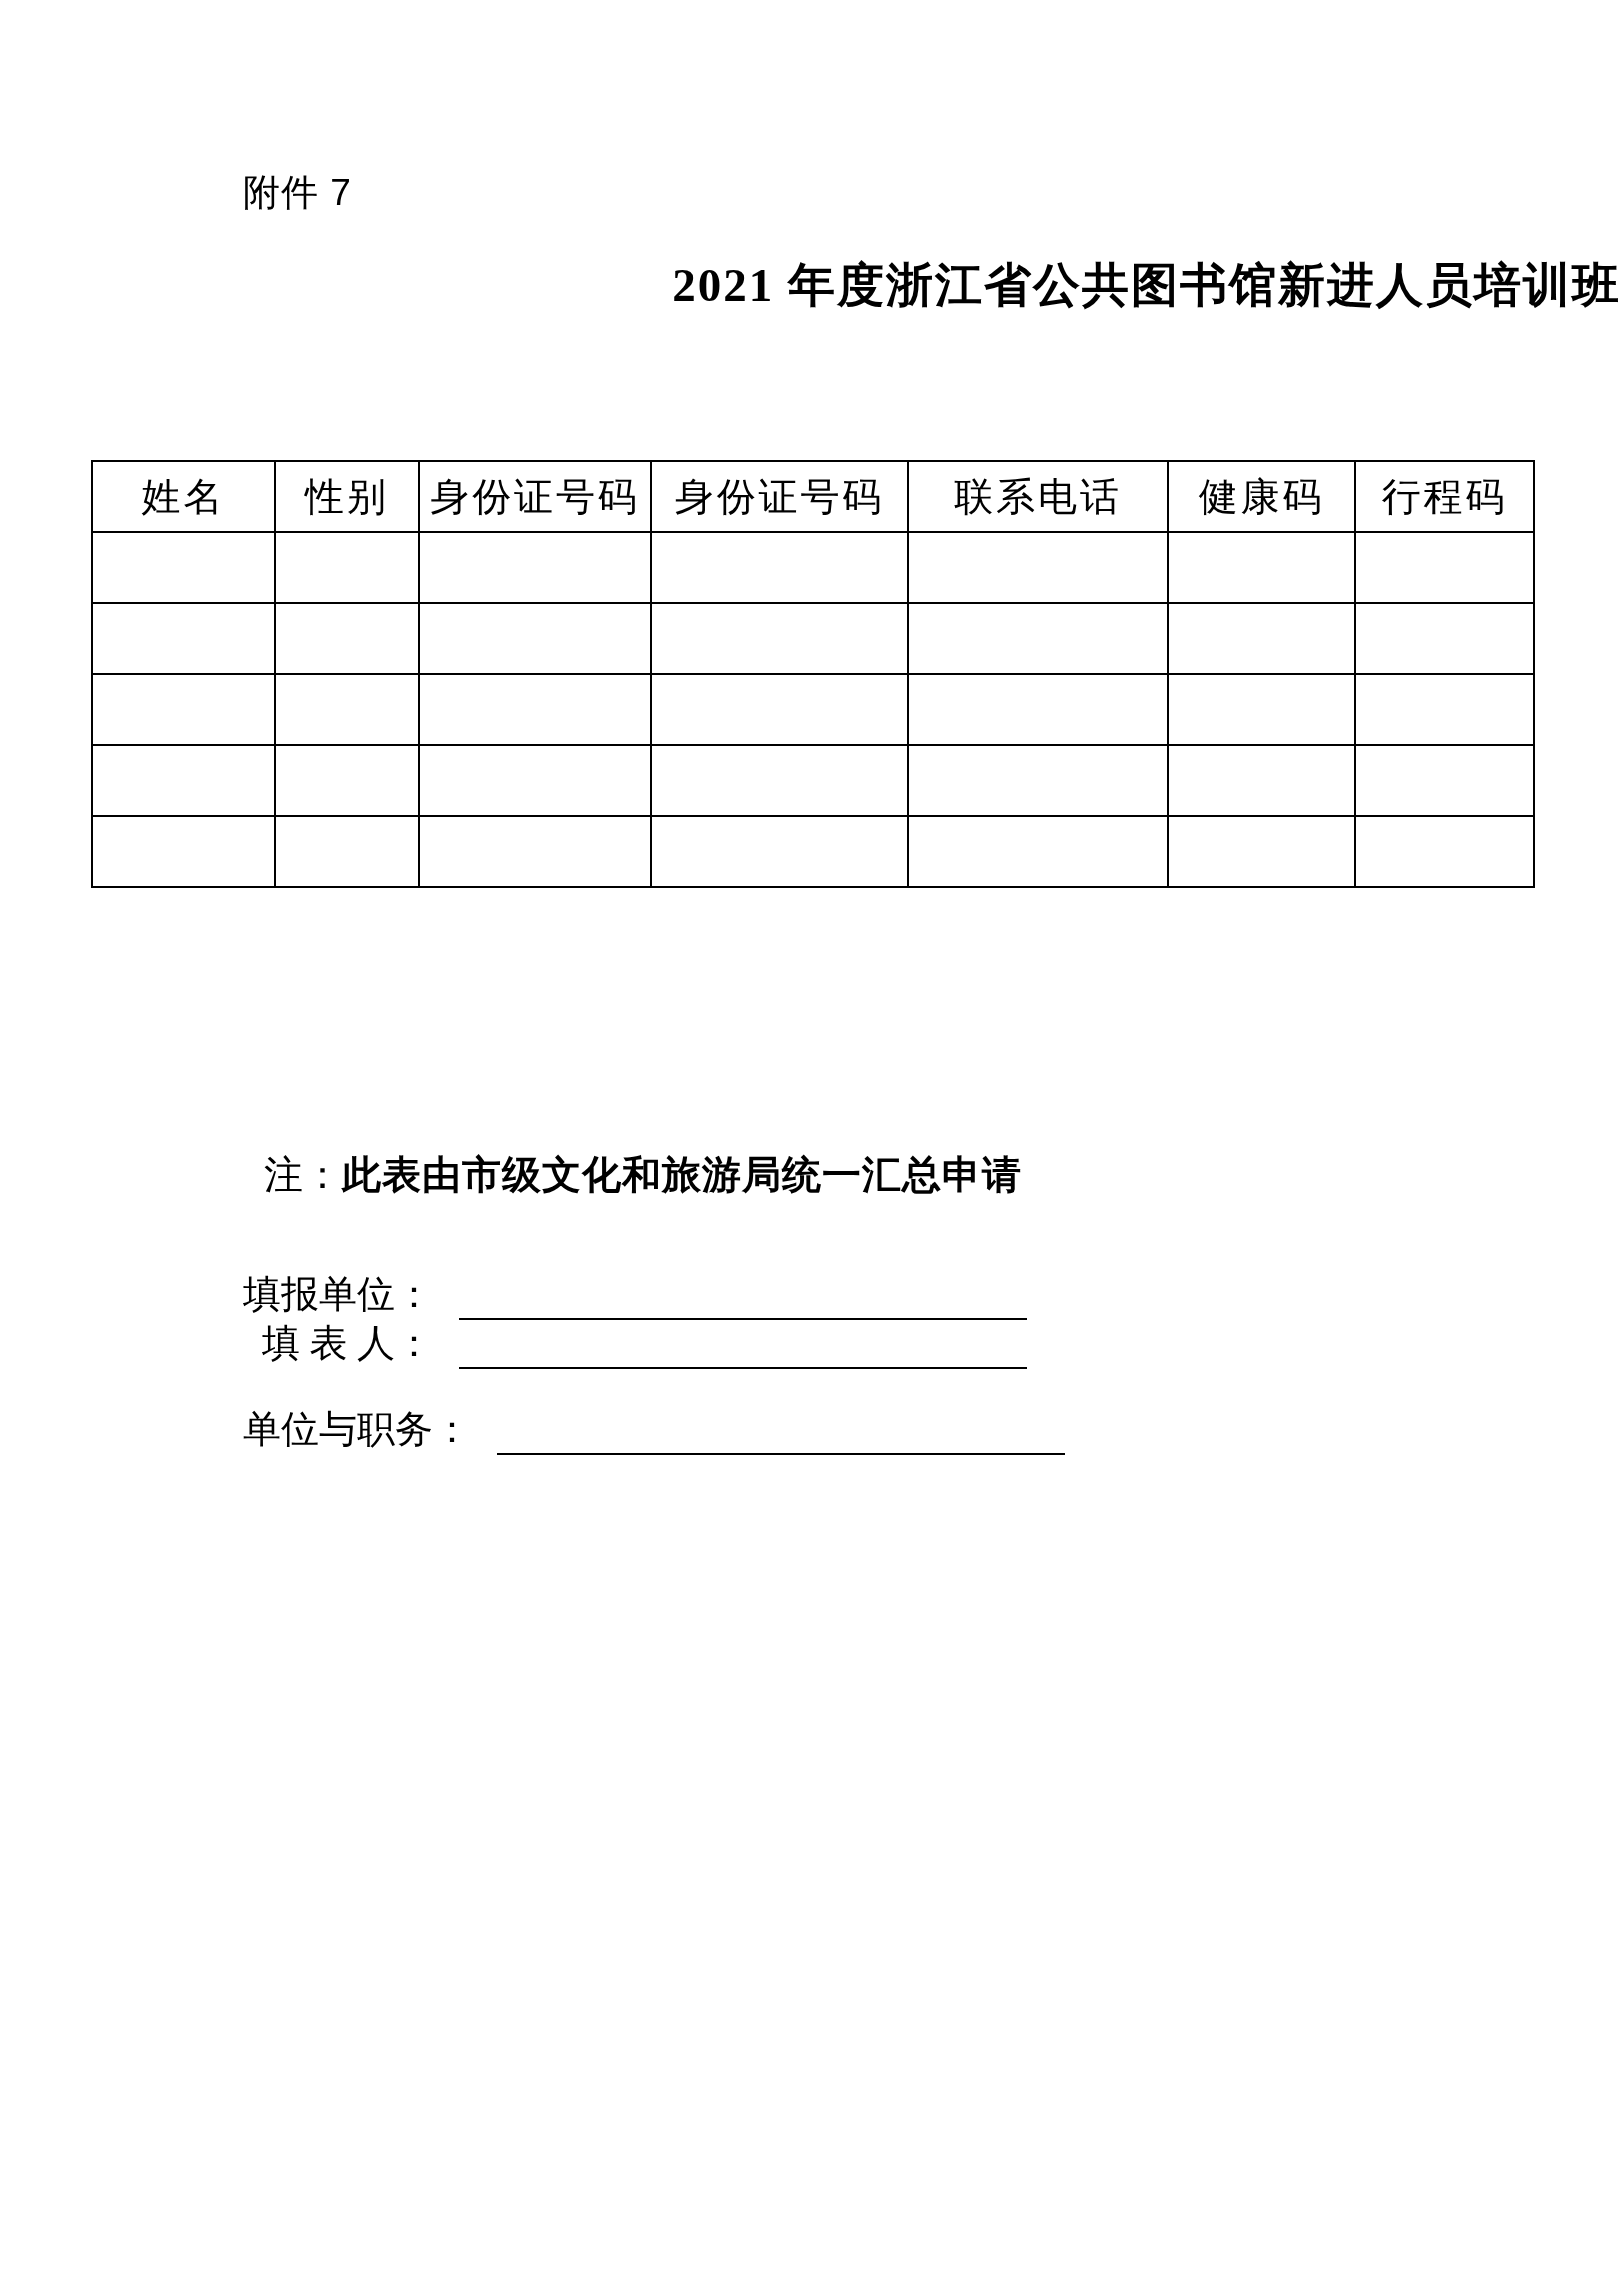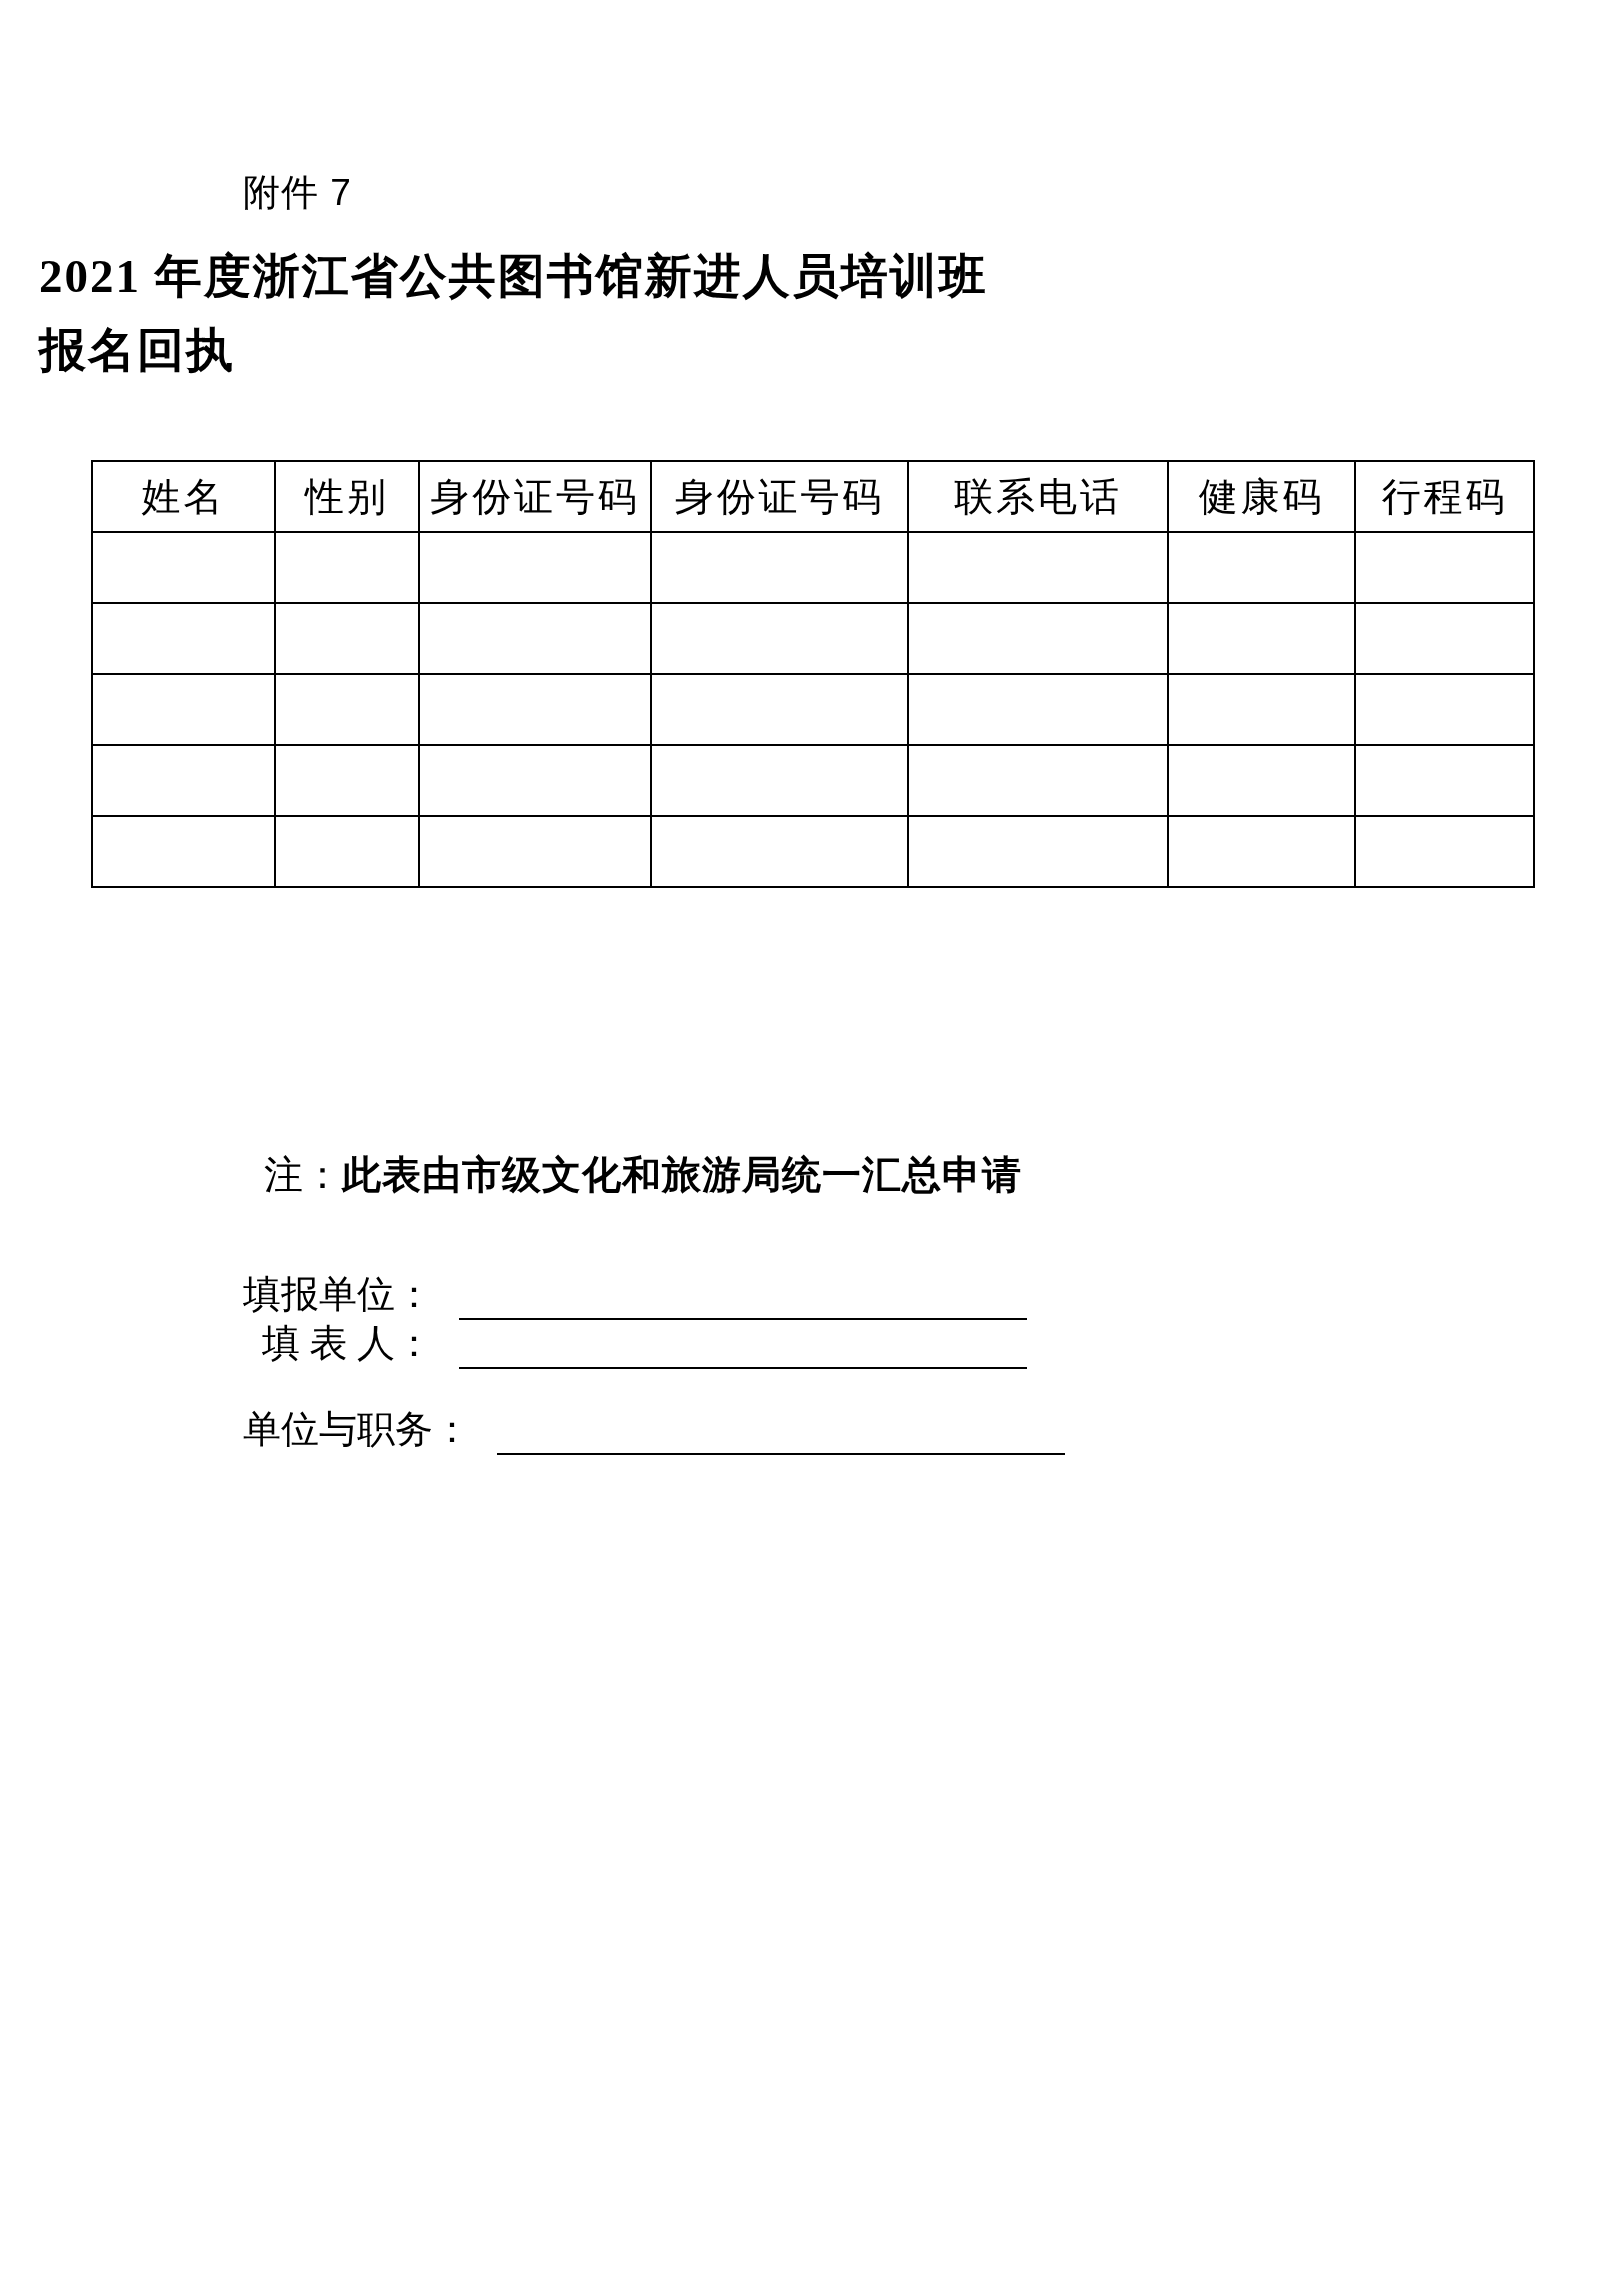--- a/index.html
+++ b/index.html
@@ -15,24 +15,24 @@
     position: absolute;
     left: 243px;
     top: 169px;
     font-size: 37px;
     line-height: 47px;
     font-family: "Liberation Sans", "DejaVu Sans", sans-serif;
     letter-spacing: 1px;
   }
   .title-block {
     position: absolute;
-    top: 239px;
+    top: 248px;
     left: 39px;
     right: 0;
-    text-align: left;
+    text-align: right;
     font-size: 47px;
     font-weight: bold;
     line-height: 74px;
     letter-spacing: 2px;
   }
   table.reg-table {
     position: absolute;
     top: 460px;
     left: 91px;
     width: 1443px;
@@ -85,21 +85,20 @@
     border-bottom: 2.9px solid #000;
   }
 </style>
 </head>
 <body>
 
 <div class="attachment-label">附件 7</div>
 
 <div class="title-block">
   <div>2021 年度浙江省公共图书馆新进人员培训班</div>
-  <div>报名回执</div>
 </div>
 
 <table class="reg-table">
   <colgroup>
     <col style="width:183px">
     <col style="width:144px">
     <col style="width:232px">
     <col style="width:257px">
     <col style="width:260px">
     <col style="width:187px">

